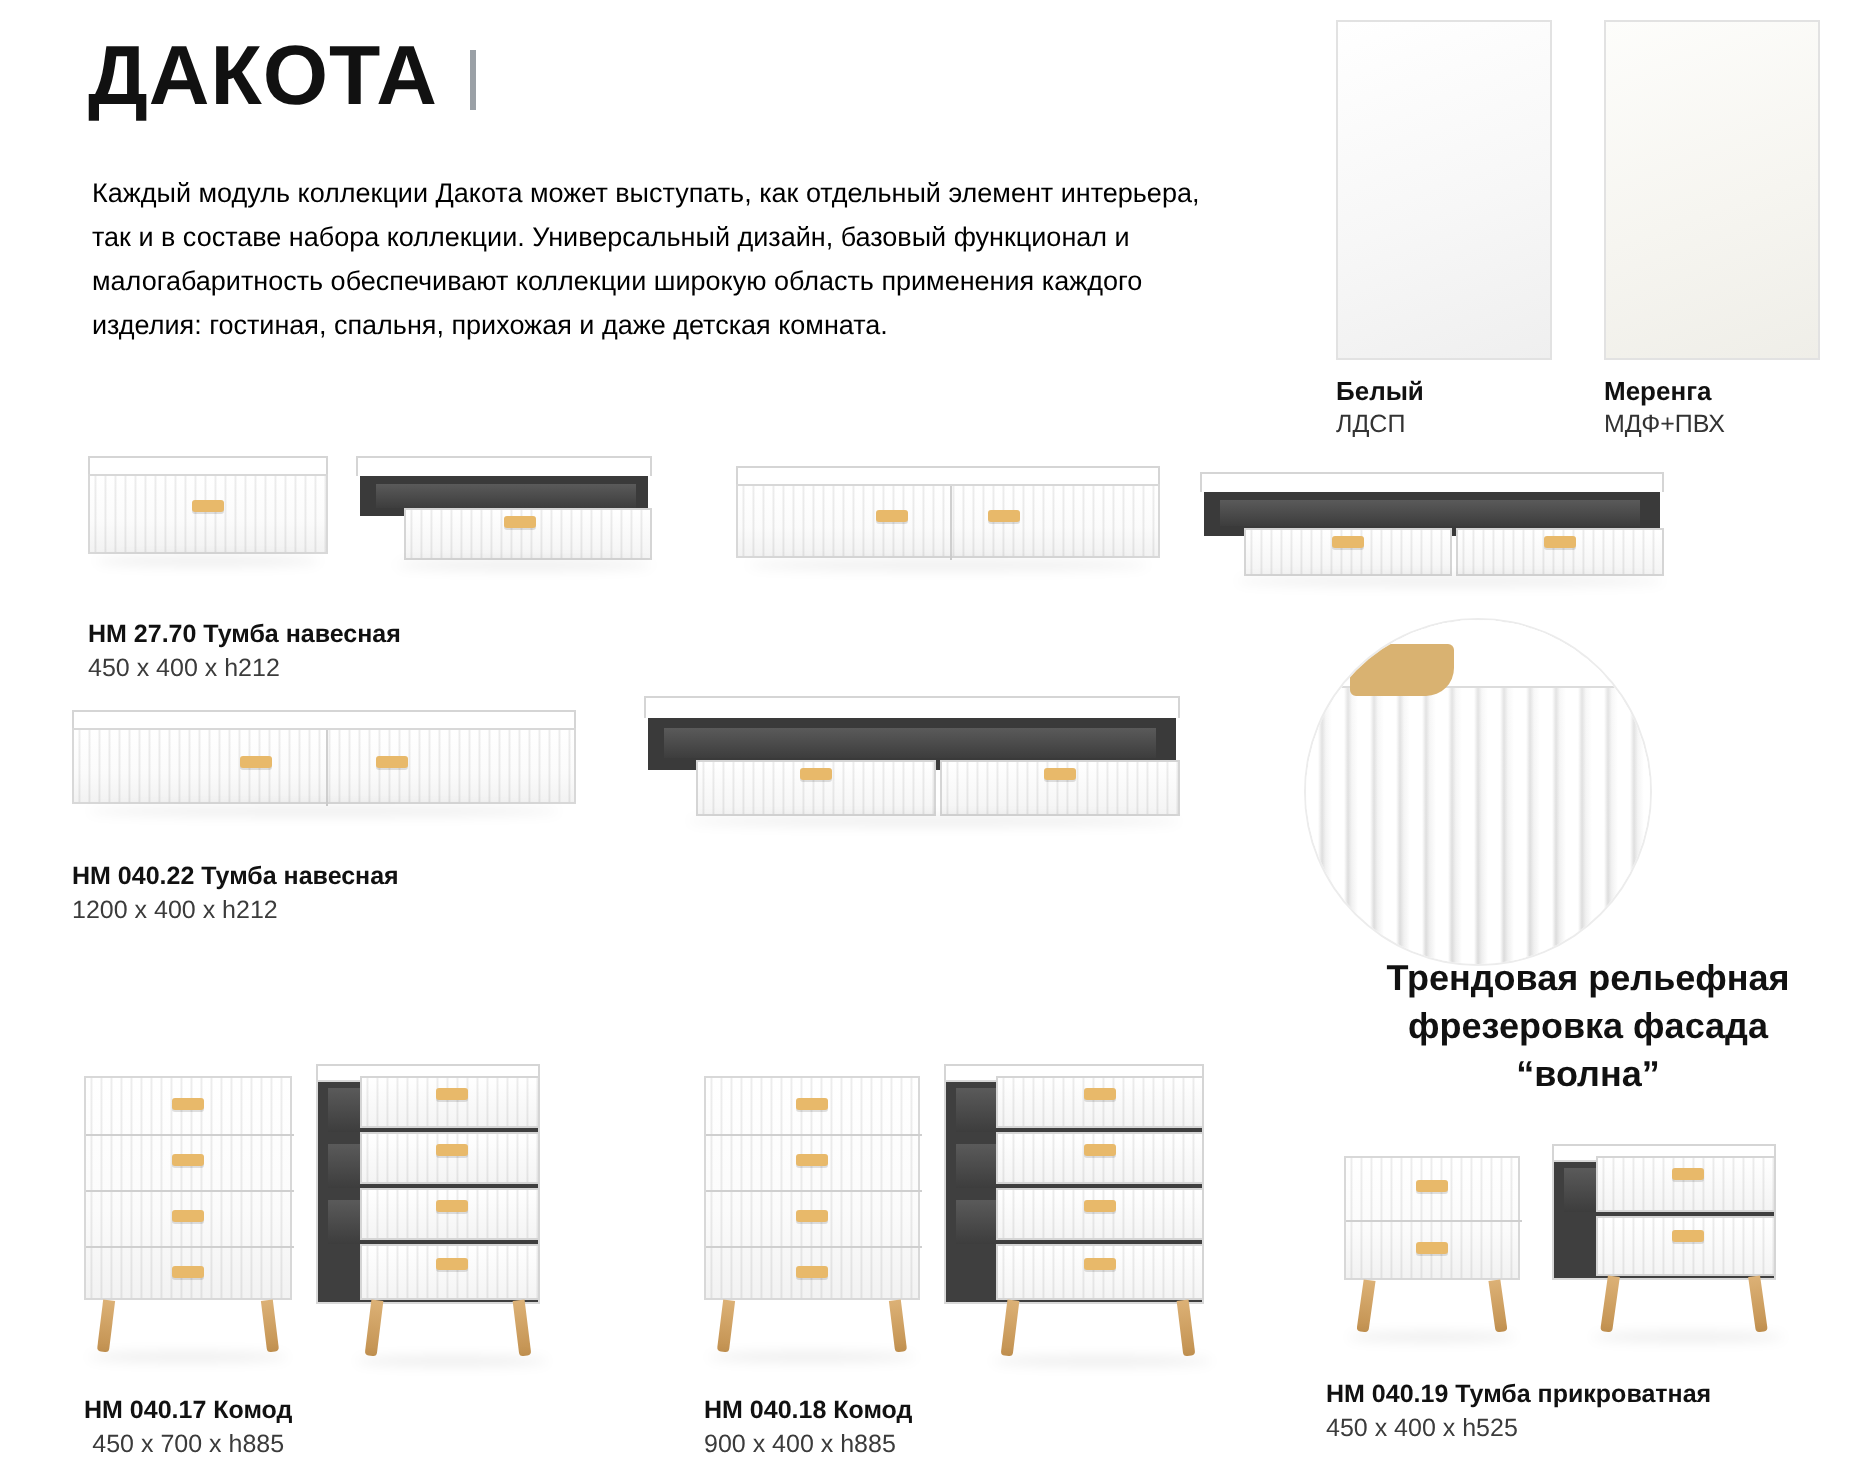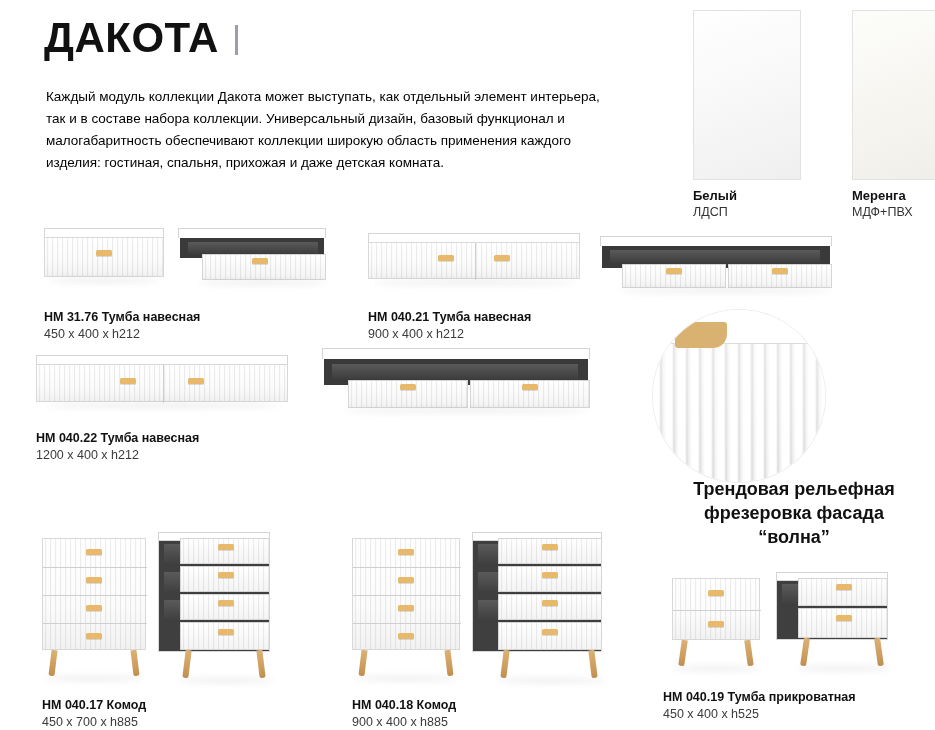--- a/index.html
+++ b/index.html
@@ -26,21 +26,21 @@
   .subtitle { font-size: 26px; color: #2b2b2b; font-weight: normal; }
 
   
   .intro {
     position: absolute; left: 46px; top: 86px; width: 570px;
     font-size: 13.5px; line-height: 1.62; color: #000000;
   }
 
   
   .swatches { position: absolute; left: 668px; top: 10px; display: flex; gap: 26px; }
-  .swatch-col { width: 108px; margin-left: 25px; }
+  .swatch-col { width: 108px; }
   .swatch-chip {
     width: 108px; height: 170px; border: 1px solid #e2e2e2;
     background: linear-gradient(160deg,#ffffff 0%,#f7f7f7 55%,#efefef 100%);
   }
   .swatch-chip.merenga {
     background: linear-gradient(160deg,#fdfdfb 0%,#f6f5f0 55%,#efeee8 100%);
   }
   .swatch-name { margin-top: 8px; font-size: 13px; font-weight: bold; color: #111; }
   .swatch-mat { font-size: 12.5px; color: #333; margin-top: 2px; }
 
@@ -166,21 +166,21 @@
     <div class="top-face" style="left:0; top:0; width:148px; height:10px;"></div>
     <div class="drawer-open" style="left:2px; top:10px; width:144px; height:20px;"></div>
     <div class="drawer-inner" style="left:10px; top:14px; width:130px; height:12px;"></div>
     <div class="drawer-front" style="left:24px; top:26px; width:124px; height:26px;">
       <div class="ribs"></div>
     </div>
     <div class="handle" style="left:74px; top:30px; width:16px; height:6px;"></div>
     <div class="shadow" style="left:20px; top:52px; width:128px; height:5px;"></div>
   </div>
   <div class="cap" style="left:44px; top:310px;">
-    <div class="code">НМ 31.76 Тумба навесная</div>
+    <div class="code">НМ 27.70 Тумба навесная</div>
     <div class="dims">450 x 400 x h212</div>
   </div>
 
   <div class="unit" style="left:368px; top:233px; width:212px; height:50px;">
     <div class="top-face" style="left:0; top:0; width:212px; height:9px;"></div>
     <div class="body" style="left:0; top:9px; width:212px; height:37px;">
       <div class="ribs"></div>
       <div class="seam" style="left:106px; top:0; width:1px; height:37px;"></div>
     </div>
     <div class="handle" style="left:70px; top:22px; width:16px; height:6px;"></div>
@@ -193,24 +193,20 @@
     <div class="drawer-inner" style="left:10px; top:14px; width:210px; height:13px;"></div>
     <div class="drawer-front" style="left:22px; top:28px; width:104px; height:24px;">
       <div class="ribs"></div>
     </div>
     <div class="drawer-front" style="left:128px; top:28px; width:104px; height:24px;">
       <div class="ribs"></div>
     </div>
     <div class="handle" style="left:66px; top:32px; width:16px; height:6px;"></div>
     <div class="handle" style="left:172px; top:32px; width:16px; height:6px;"></div>
     <div class="shadow" style="left:18px; top:52px; width:214px; height:5px;"></div>
-  </div>
-  <div class="cap" style="left:368px; top:310px;">
-    <div class="code">НМ 040.21 Тумба навесная</div>
-    <div class="dims">900 x 400 x h212</div>
   </div>
 
   <div class="unit" style="left:36px; top:355px; width:252px; height:52px;">
     <div class="top-face" style="left:0; top:0; width:252px; height:9px;"></div>
     <div class="body" style="left:0; top:9px; width:252px; height:38px;">
       <div class="ribs"></div>
       <div class="seam" style="left:126px; top:0; width:1px; height:38px;"></div>
     </div>
     <div class="handle" style="left:84px; top:23px; width:16px; height:6px;"></div>
     <div class="handle" style="left:152px; top:23px; width:16px; height:6px;"></div>
@@ -281,21 +277,21 @@
         <div class="ribs"></div>
       </div>
     <div class="handle" style="left:60px; top:12px; width:16px; height:6px;"></div>
     <div class="handle" style="left:60px; top:40px; width:16px; height:6px;"></div>
     <div class="handle" style="left:60px; top:68px; width:16px; height:6px;"></div>
     <div class="handle" style="left:60px; top:97px; width:16px; height:6px;"></div>
     <div class="leg" style="left:26px; top:118px; width:6px; height:28px; transform:rotate(7deg);"></div>
     <div class="leg" style="left:100px; top:118px; width:6px; height:28px; transform:rotate(-7deg);"></div>
     <div class="shadow" style="left:20px; top:146px; width:96px; height:5px;"></div>
   </div>
-  <div class="cap" style="left:42px; top:698px;">
+  <div class="cap" style="left:42px; top:698px;text-align:center;">
     <div class="code">НМ 040.17 Комод</div>
     <div class="dims">450 x 700 x h885</div>
   </div>
 
   <div class="unit" style="left:352px; top:538px; width:108px; height:140px;">
     <div class="body" style="left:0; top:0; width:108px; height:112px;">
       <div class="ribs"></div>
       <div class="seam" style="left:0; top:28px; width:108px; height:1px;"></div>
       <div class="seam" style="left:0; top:56px; width:108px; height:1px;"></div>
       <div class="seam" style="left:0; top:84px; width:108px; height:1px;"></div>

